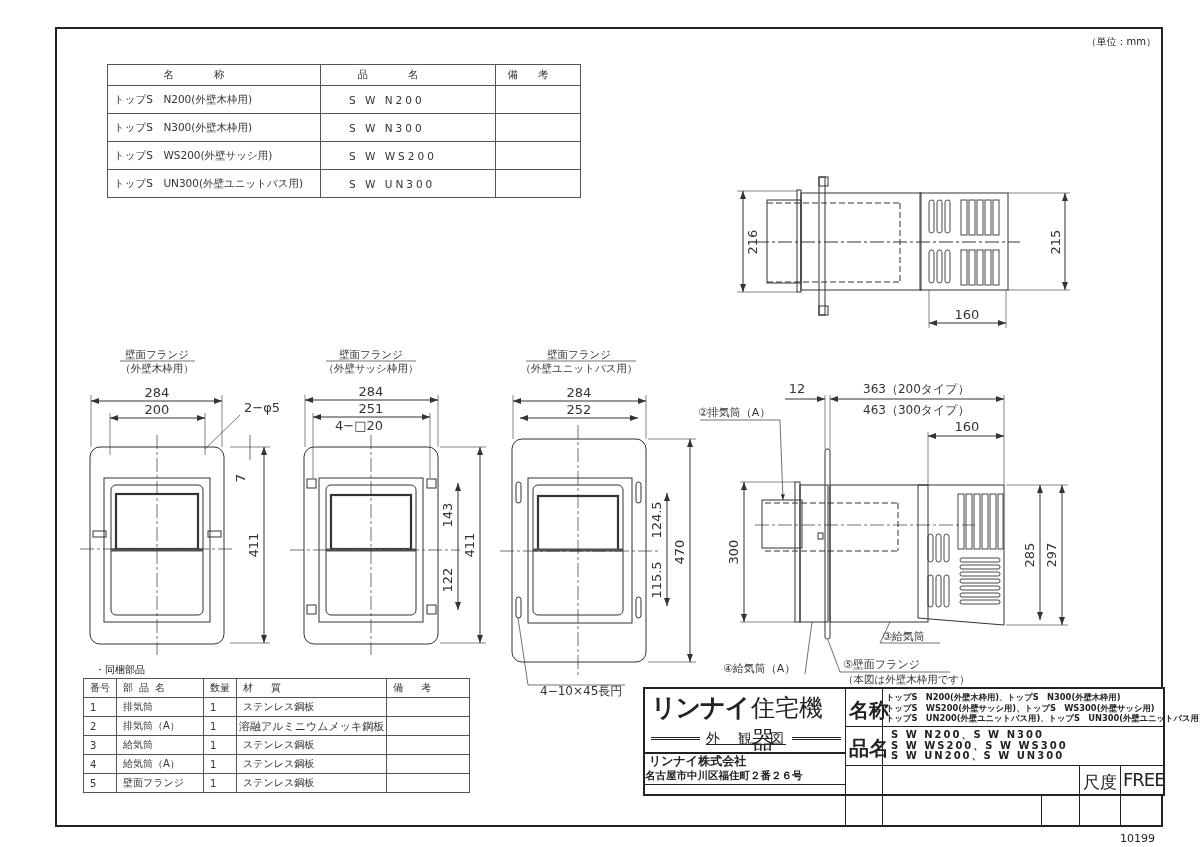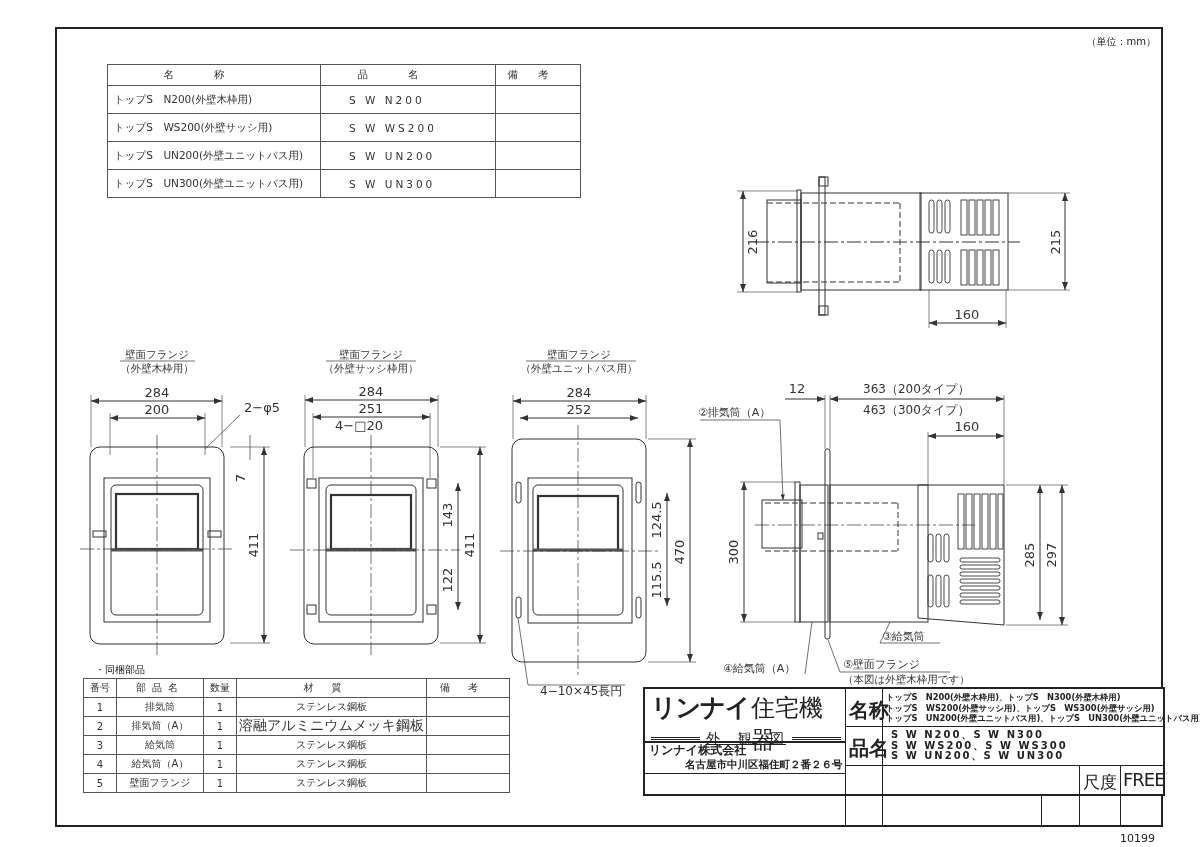--- a/index.html
+++ b/index.html
@@ -12,21 +12,21 @@
   table.tbl { border-collapse:collapse; font-size:10.5px; color:#333; }
   table.tbl td, table.tbl th { border:1px solid #555; padding:0 6px; font-weight:normal; white-space:nowrap; }
   .models { left:107px; top:64px; }
   .models th { height:20px; letter-spacing:40px; text-align:center; }
   .models td { height:27px; }
   .models td.name { width:200px; }
   .models td.code { width:140px; padding-left:28px; letter-spacing:3px; }
   .models td.note { width:72px; }
   .parts-title { left:95px; top:663px; font-size:10px; }
   .parts { left:83px; top:678px; }
-  .parts td, .parts th { height:18px; text-align:center; font-size:10px; }
+  .parts td, .parts th { height:18px; text-align:left; font-size:10px; }
   svg.draw { position:absolute; left:0; top:0; }
   svg text { font-family:"DejaVu Sans", sans-serif; fill:#333; }
   .tb { position:absolute; border:2px solid #222; box-sizing:border-box; background:#fff; }
   .logo { font-weight:bold; font-size:25px; letter-spacing:-1px; }
   .kanji-big { font-size:20px; font-weight:bold; }
 </style>
 </head>
 <body>
 
 <div class="frame"></div>
@@ -38,27 +38,27 @@
     <th>名称</th>
     <th>品名</th>
     <th style="letter-spacing:20px">備考</th>
   </tr>
   <tr>
         <td class="name">トップS　N200(外壁木枠用)</td>
         <td class="code">S W N200</td>
         <td class="note"></td>
       </tr>
   <tr>
+        <td class="name">トップS　N300(外壁木枠用)</td>
+        <td class="code">S W N300</td>
+        <td class="note"></td>
+      </tr>
+  <tr>
         <td class="name">トップS　WS200(外壁サッシ用)</td>
         <td class="code">S W WS200</td>
-        <td class="note"></td>
-      </tr>
-  <tr>
-        <td class="name">トップS　UN200(外壁ユニットバス用)</td>
-        <td class="code">S W UN200</td>
         <td class="note"></td>
       </tr>
   <tr>
         <td class="name">トップS　UN300(外壁ユニットバス用)</td>
         <td class="code">S W UN300</td>
         <td class="note"></td>
       </tr>
 </tbody>
   </table>
 
@@ -306,21 +306,21 @@
         <td>1</td>
         <td>排気筒</td>
         <td>1</td>
         <td>ステンレス鋼板</td>
         <td></td>
       </tr>
   <tr>
         <td>2</td>
         <td>排気筒（A）</td>
         <td>1</td>
-        <td style="font-size:14px;padding:0 2px">溶融アルミニウムメッキ鋼板</td>
+        <td style="font-size:11px;padding:0 2px">溶融アルミニウムメッキ鋼板</td>
         <td></td>
       </tr>
   <tr>
         <td>3</td>
         <td>給気筒</td>
         <td>1</td>
         <td>ステンレス鋼板</td>
         <td></td>
       </tr>
   <tr>
@@ -344,23 +344,23 @@
 
   <div class="abs" style="left:0;top:0;width:200px;height:38px;border-bottom:0;">
     <span class="logo abs" style="left:6px;top:2px;">リンナイ</span>
     <span class="abs" style="left:106px;top:3px;font-size:24px;">住宅機器</span>
   </div>
   <div class="abs" style="left:6px;top:40px;width:190px;height:20px;display:flex;align-items:center;text-decoration:underline;">
     <span style="flex:1;border-top:3px double #222;height:2px"></span>
     <span style="font-size:14px;padding:0 6px;letter-spacing:2px">外　観　図</span>
     <span style="flex:1;border-top:3px double #222;height:2px"></span>
   </div>
-  <div class="abs" style="left:0;top:52px;width:200px;height:30px;border-top:2px solid #222;border-bottom:1px solid #222;">
+  <div class="abs" style="left:0;top:63px;width:200px;height:30px;border-top:2px solid #222;border-bottom:1px solid #222;">
     <div style="font-size:12px;font-weight:bold;padding-left:4px;line-height:14px">リンナイ株式会社</div>
-    <div style="font-size:10.5px;font-weight:bold;padding-left:40px;line-height:14px">名古屋市中川区福住町２番２６号</div>
+    <div style="font-size:10.5px;font-weight:bold;line-height:14px">名古屋市中川区福住町２番２６号</div>
   </div>
 
   <div class="abs" style="left:200px;top:0;width:1px;height:137px;background:#222"></div>
   <div class="abs" style="left:237px;top:0;width:1px;height:137px;background:#222"></div>
 
   <div class="abs kanji-big" style="left:204px;top:8px;">名称</div>
   <div class="abs" style="left:241px;top:3px;font-size:8.3px;line-height:10.5px;font-weight:bold;white-space:nowrap">
     <div>トップS　N200(外壁木枠用)、トップS　N300(外壁木枠用)</div>
     <div>トップS　WS200(外壁サッシ用)、トップS　WS300(外壁サッシ用)</div>
     <div>トップS　UN200(外壁ユニットバス用)、トップS　UN300(外壁ユニットバス用)</div>

